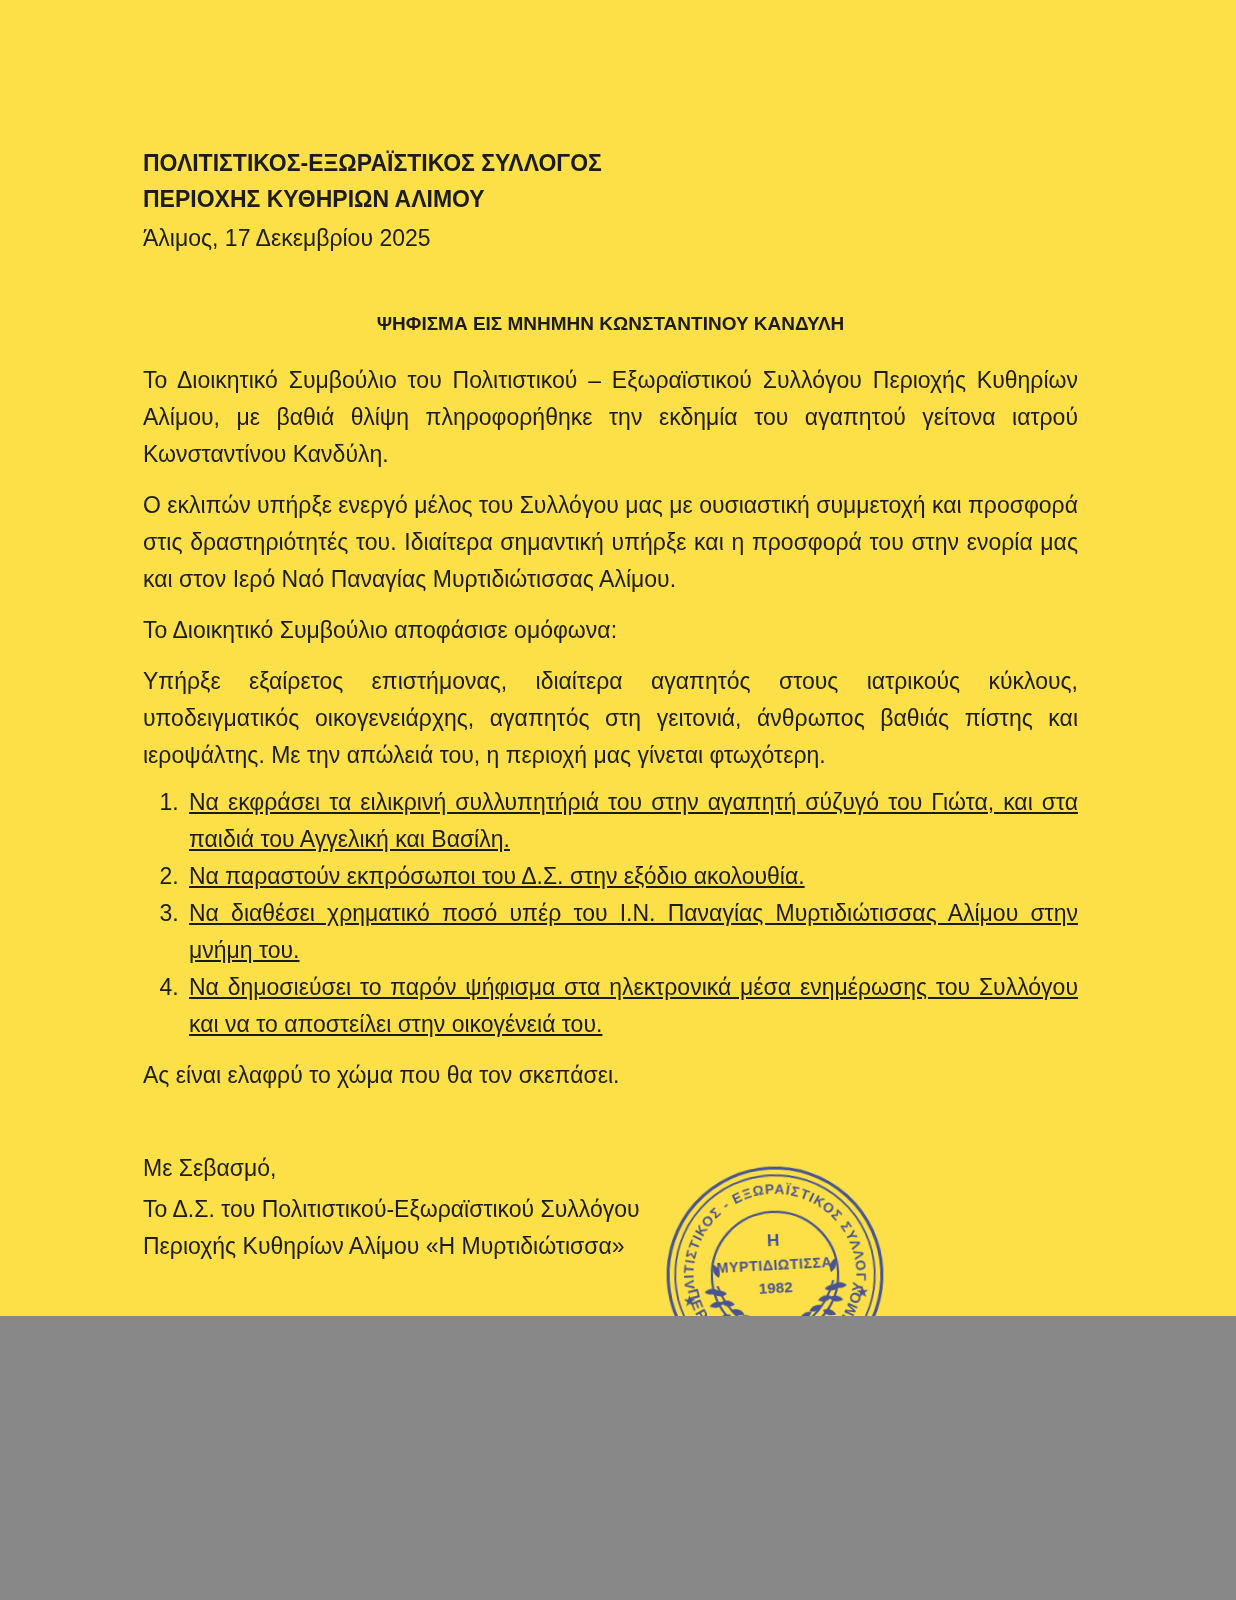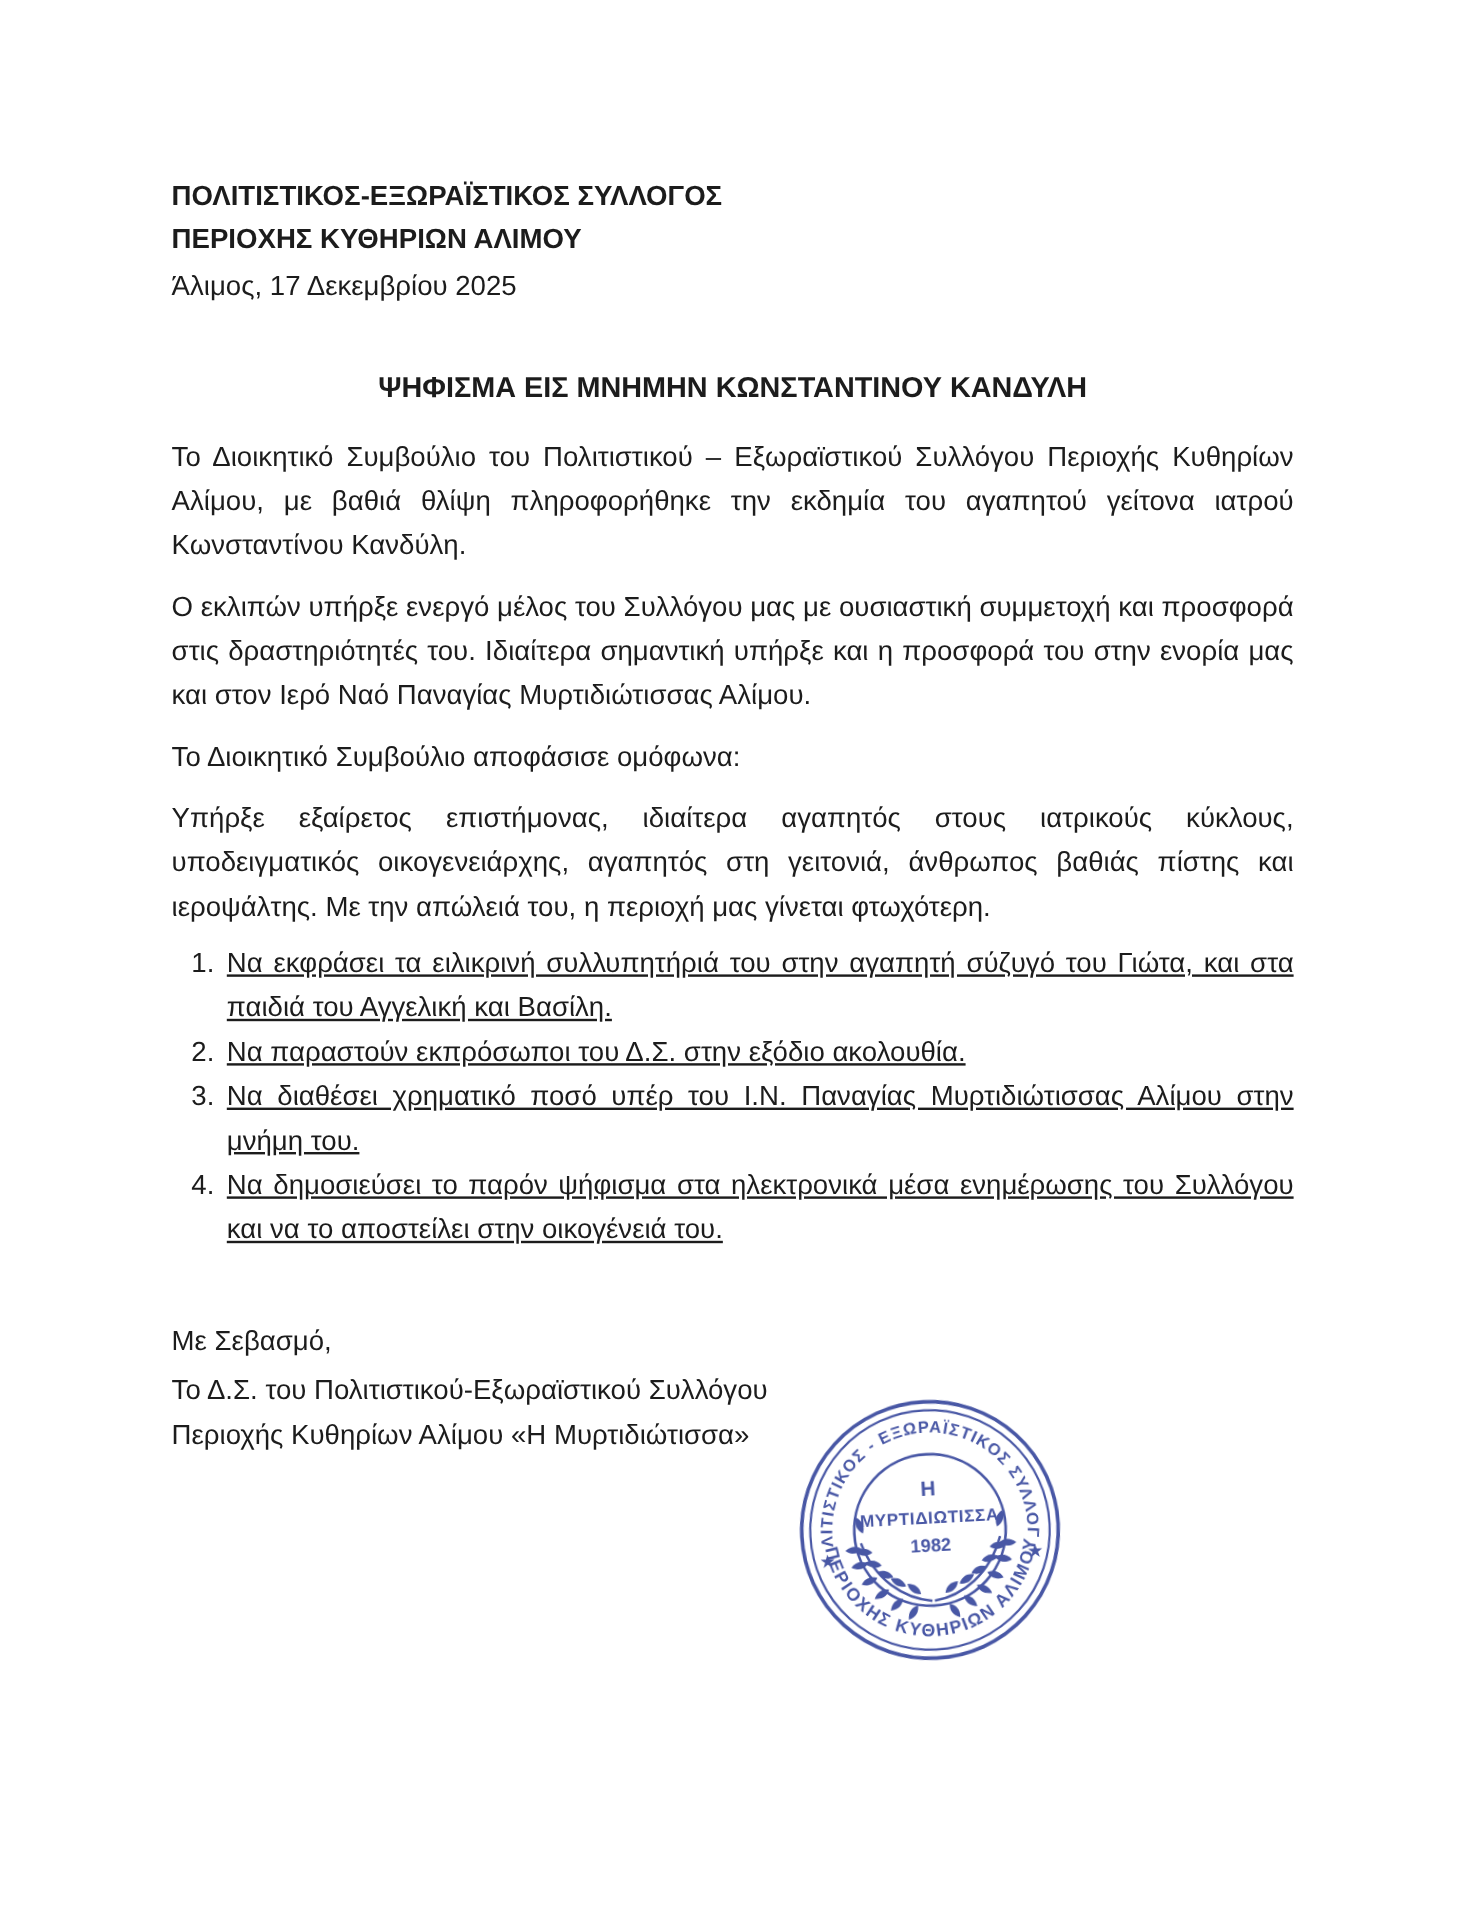--- a/index.html
+++ b/index.html
@@ -1,38 +1,38 @@
 <!DOCTYPE html>
 <html lang="el"><head>
 <meta charset="utf-8">
 <style>
   html,body{margin:0;padding:0;background:#888;}
   .page{
     position:relative;
-    width:1236px;height:1600px;
+    width:1236px;height:1316px;
     margin:0 auto;
-    background:#ffffff;
+    background:#fde047;
     font-family:"Liberation Sans", sans-serif;
     color:#1c1c1c;
     overflow:hidden;
   }
   .content{
     position:absolute;
     left:143px; top:145px;
     width:935px;
     font-size:23px;
     line-height:37px;
   }
   .org-header{line-height:36px;}
   .org-line{font-weight:bold; font-size:23px;}
   .email-line{font-weight:normal;}
   .email-line a{color:#4472c4; text-decoration:none;}
   .date-line{text-align:left; margin-top:3px;}
   .doc-title{
-    text-align:center; font-weight:bold; font-size:24px;
+    text-align:center; font-weight:bold; font-size:19px;
     margin:48px 0 0 0; line-height:37px;
   }
   p.body-par{
     margin:14px 0 0 0;
     text-align:justify;
   }
   p.first-par{margin-top:20px;}
   ol.resolutions{
     margin:10px 0 0 0;
     padding-left:42px;
@@ -73,20 +73,21 @@
     <p class="body-par">Το Διοικητικό Συμβούλιο αποφάσισε ομόφωνα:</p>
     <p class="body-par">Υπήρξε εξαίρετος επιστήμονας, ιδιαίτερα αγαπητός στους ιατρικούς κύκλους, υποδειγματικός οικογενειάρχης, αγαπητός στη γειτονιά, άνθρωπος βαθιάς πίστης και ιεροψάλτης. Με την απώλειά του, η περιοχή μας γίνεται φτωχότερη.</p>
 
     <ol class="resolutions">
       <li>Να εκφράσει τα ειλικρινή συλλυπητήριά του στην αγαπητή σύζυγό του Γιώτα, και στα παιδιά του Αγγελική και Βασίλη.</li>
       <li>Να παραστούν εκπρόσωποι του Δ.Σ. στην εξόδιο ακολουθία.</li>
       <li>Να διαθέσει χρηματικό ποσό υπέρ του Ι.Ν. Παναγίας Μυρτιδιώτισσας Αλίμου στην μνήμη του.</li>
       <li>Να δημοσιεύσει το παρόν ψήφισμα στα ηλεκτρονικά μέσα ενημέρωσης του Συλλόγου και να το αποστείλει στην οικογένειά του.</li>
     </ol>
 
+    <p class="body-par closing-line">Ας είναι ελαφρύ το χώμα που θα τον σκεπάσει.</p>
 
     <div class="signoff-respect">Με Σεβασμό,</div>
     <div class="signoff-line1">Το Δ.Σ. του Πολιτιστικού-Εξωραϊστικού Συλλόγου</div>
     <div class="signoff-line2">Περιοχής Κυθηρίων Αλίμου «Η Μυρτιδιώτισσα»</div>
 
   </div>
 
   <div class="stamp">
     <svg viewBox="0 0 220 220" xmlns="http://www.w3.org/2000/svg">
       <defs>

